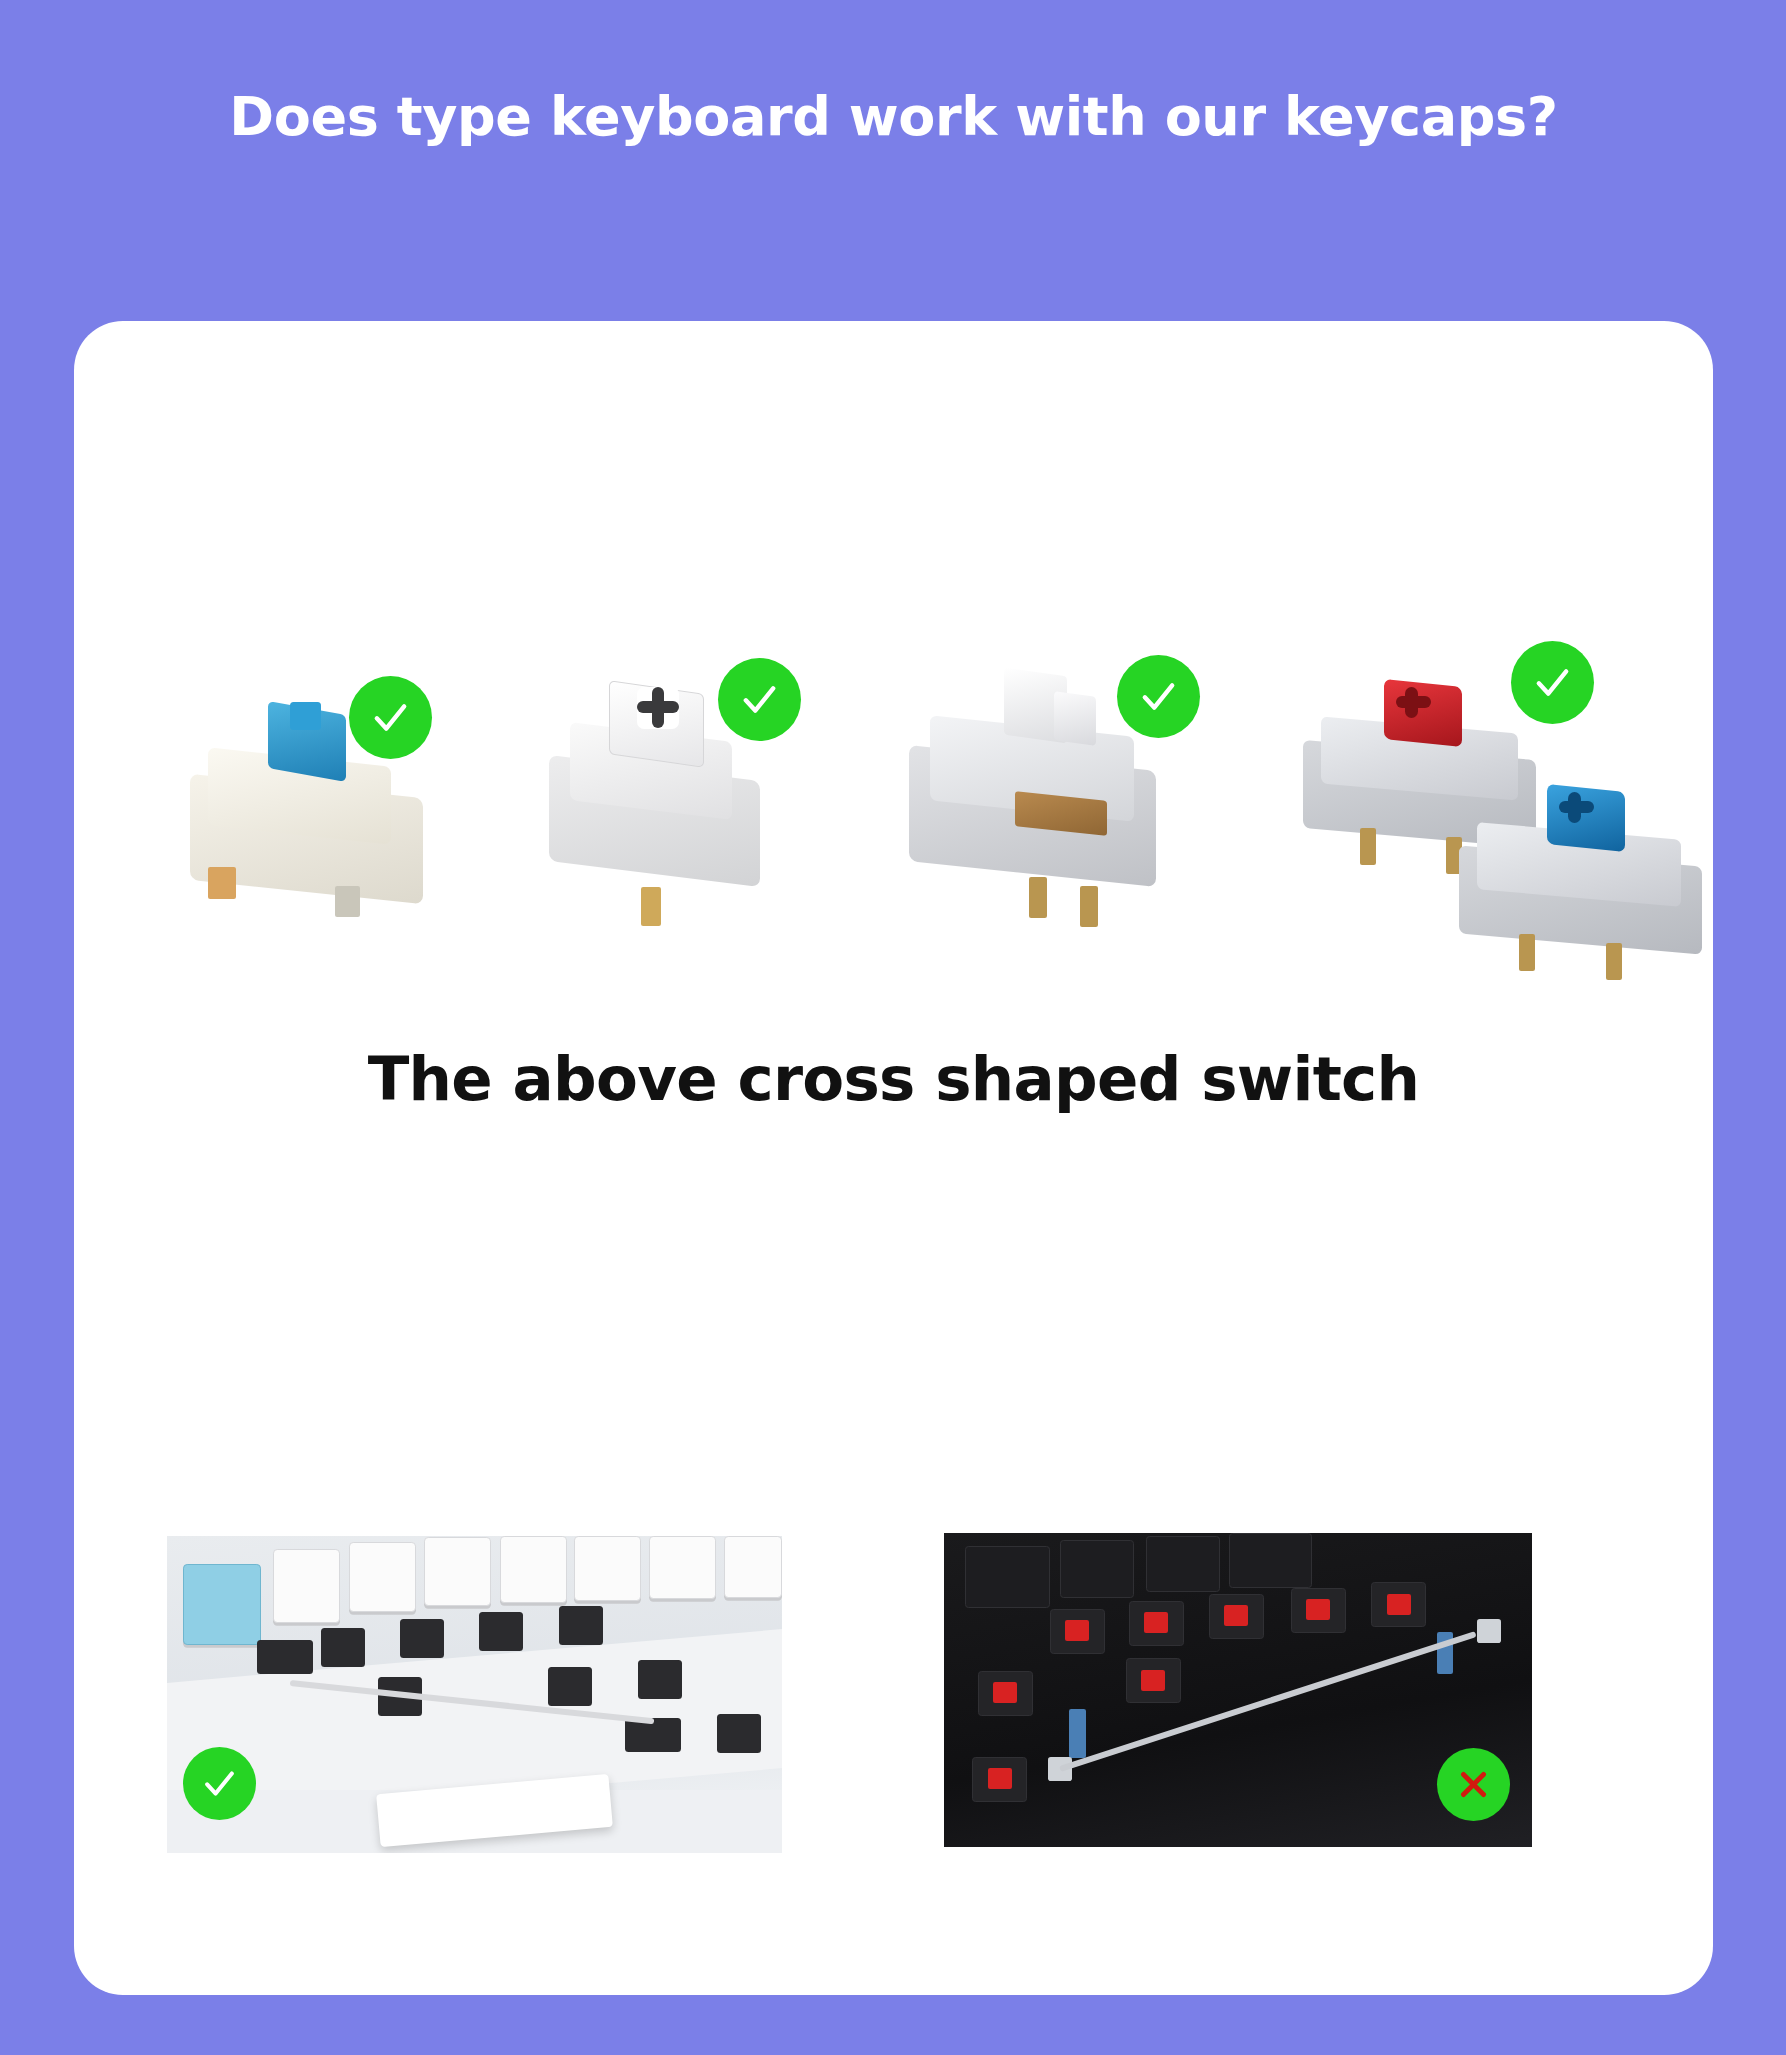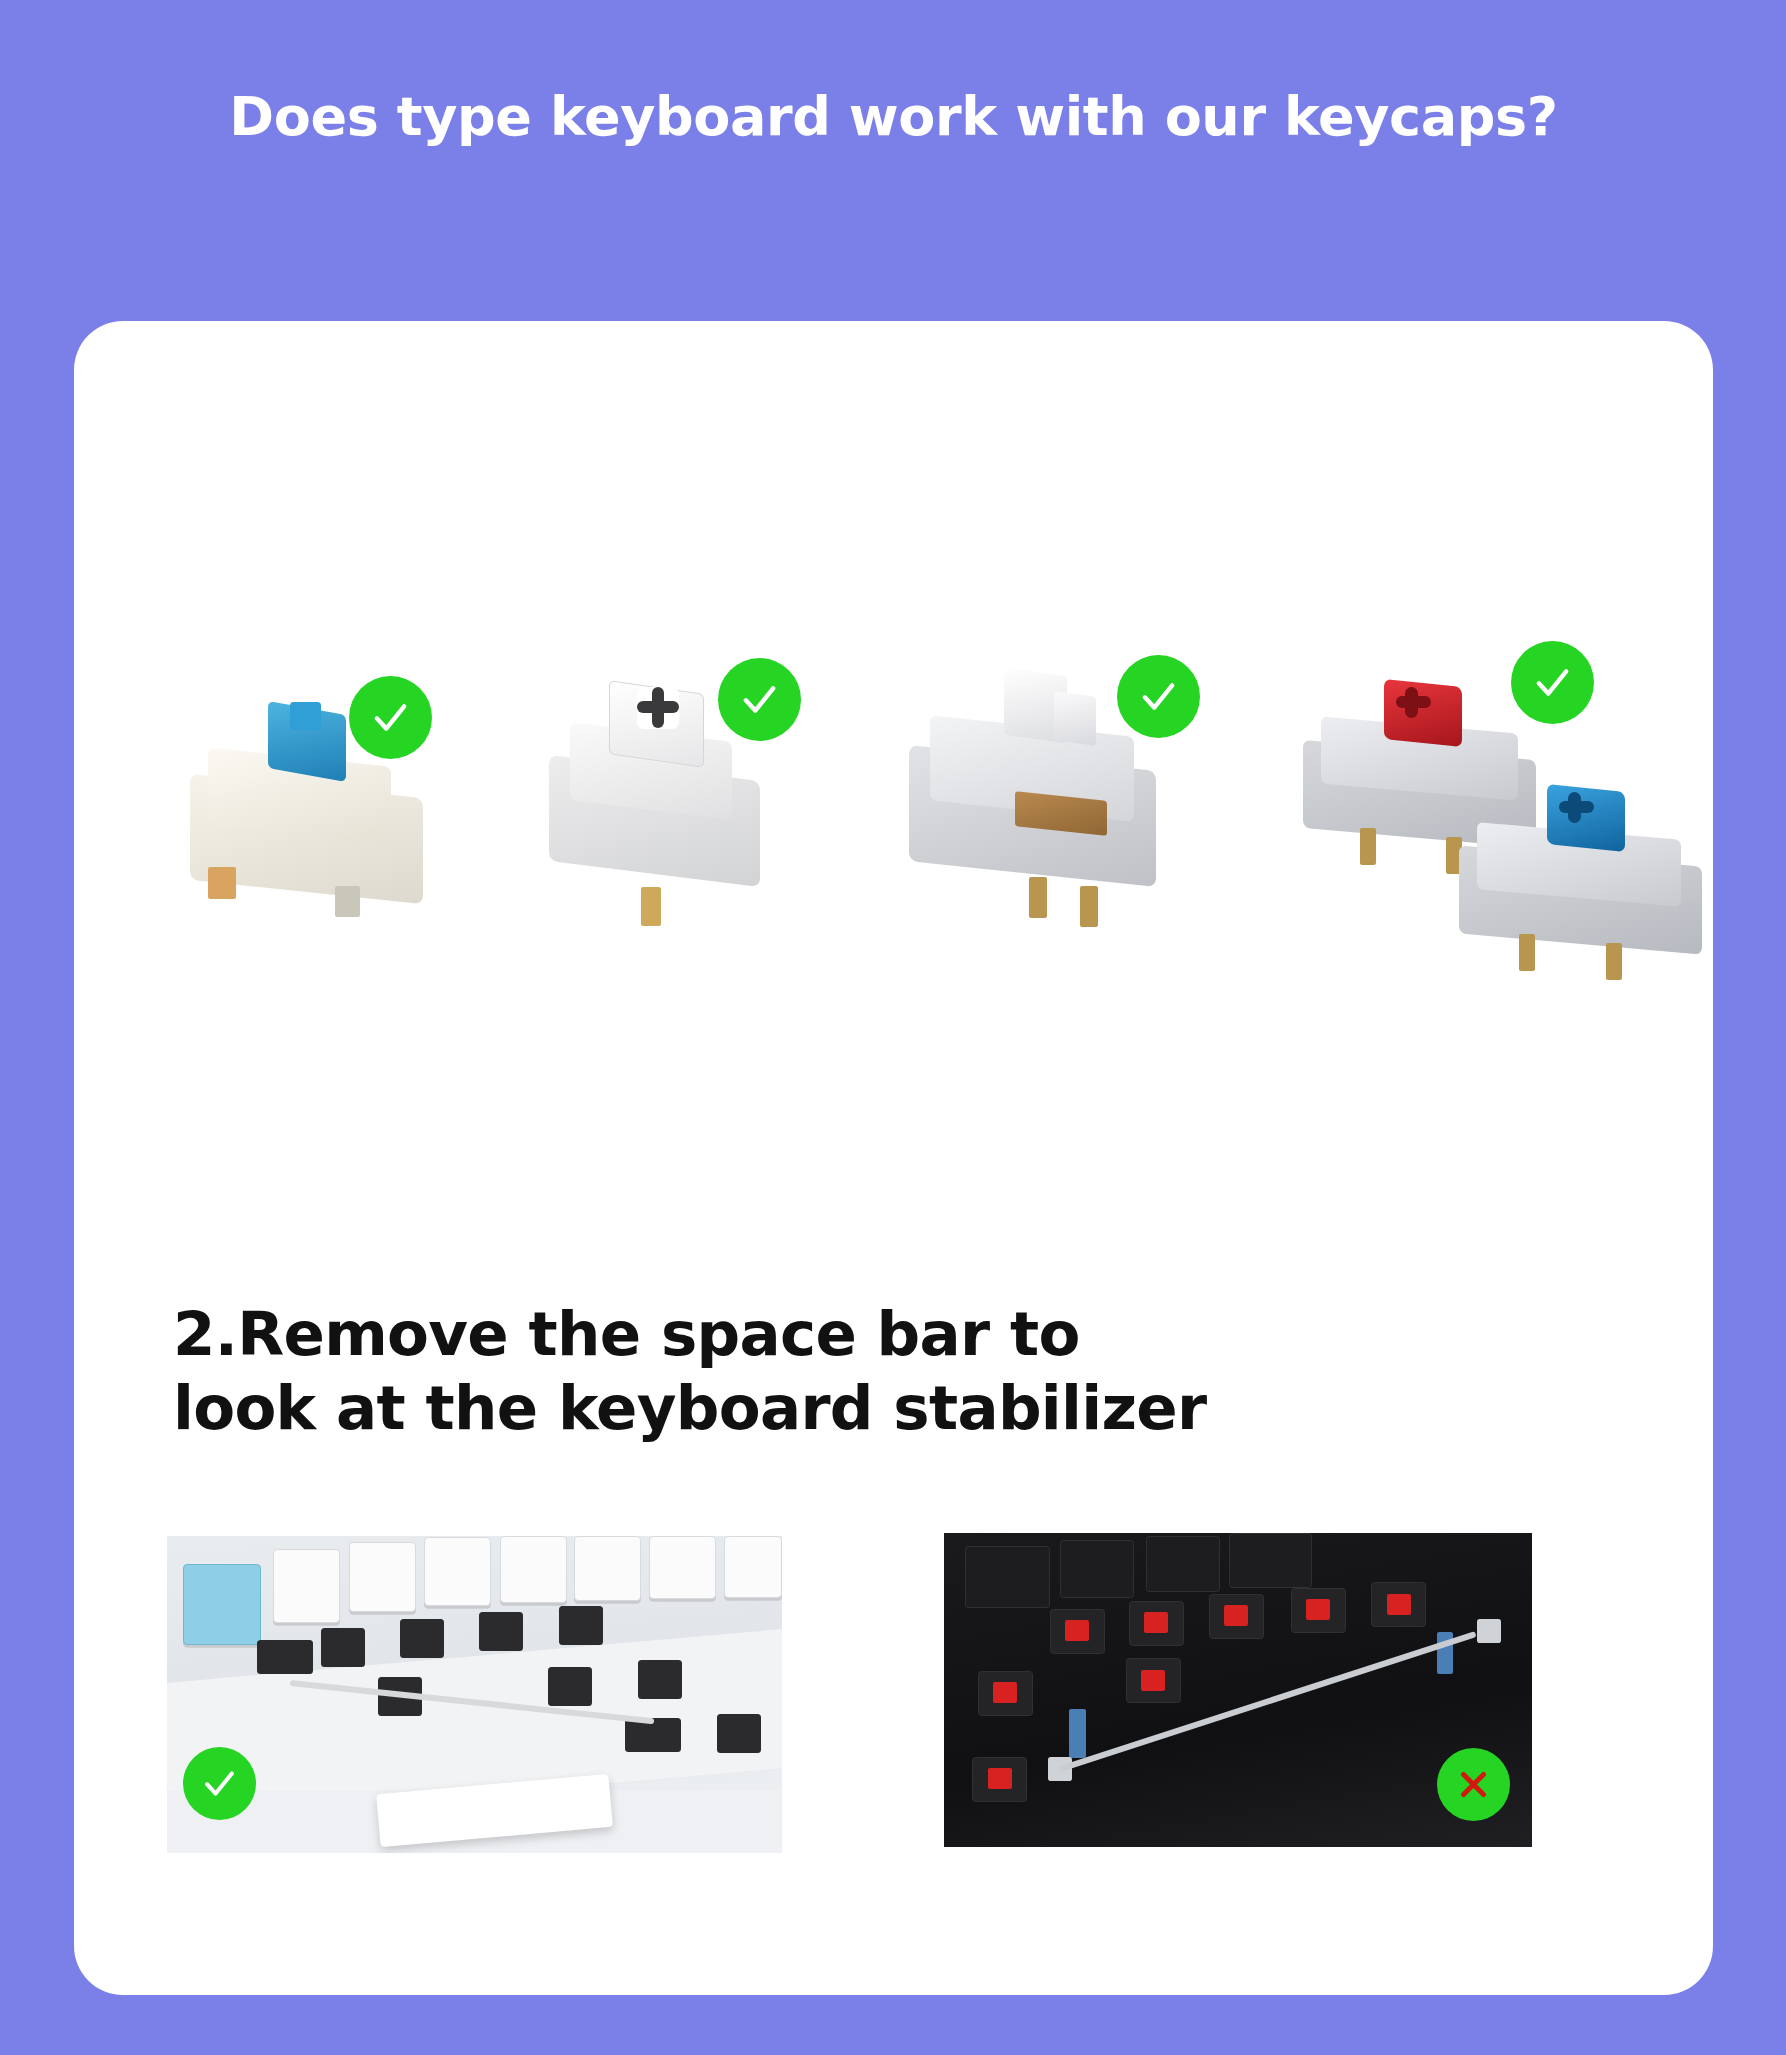--- a/index.html
+++ b/index.html
@@ -185,23 +185,22 @@
       <div class="sw-body" style="left:46px; top:70px; width:204px; height:67px; background:linear-gradient(160deg,#eceef1,#c8cad0); border-radius:6.3px; transform:skewY(5deg);"></div>
       <div class="sw-body" style="left:116px; top:27px; width:78px; height:60px; background:linear-gradient(160deg,#3aa3df,#10639e); border-radius:7px; transform:skewY(6deg);"></div>
       <div class="sw-body" style="left:137px; top:31px; width:12.7px; height:31px; background:#0b4a79;"></div>
       <div class="sw-body" style="left:128px; top:40px; width:35px; height:12px; background:#0b4a79;"></div>
       <div class="sw-body" style="left:88px; top:173px; width:15.5px; height:37px; background:#b99650; border-radius:2.1px;"></div>
       <div class="sw-body" style="left:175px; top:182px; width:15.5px; height:37px; background:#b99650; border-radius:2.1px;"></div>
     </div>
 
   </div>
 
-
-  <div class="step-title" id="step2-title">2.Remove the space bar to
- look at the keyboard stabilizer</div>
+  <div class="caption">The above cross shaped switch</div>
+
 
   <div class="photo" id="photo-left">
     <div class="wk-bg"></div>
     <div class="wk-plate"></div>
 
     <div class="wk-key blue" style="left:15.5px; top:28px; width:78px; height:81px;"></div>
     <div class="wk-key" style="left:106px; top:12.7px; width:67px; height:74px;"></div>
     <div class="wk-key" style="left:182px; top:5.6px; width:67px; height:70px;"></div>
     <div class="wk-key" style="left:257px; top:1.4px; width:67px; height:69px;"></div>
     <div class="wk-key" style="left:333px; top:0px; width:67px; height:67px;"></div>

